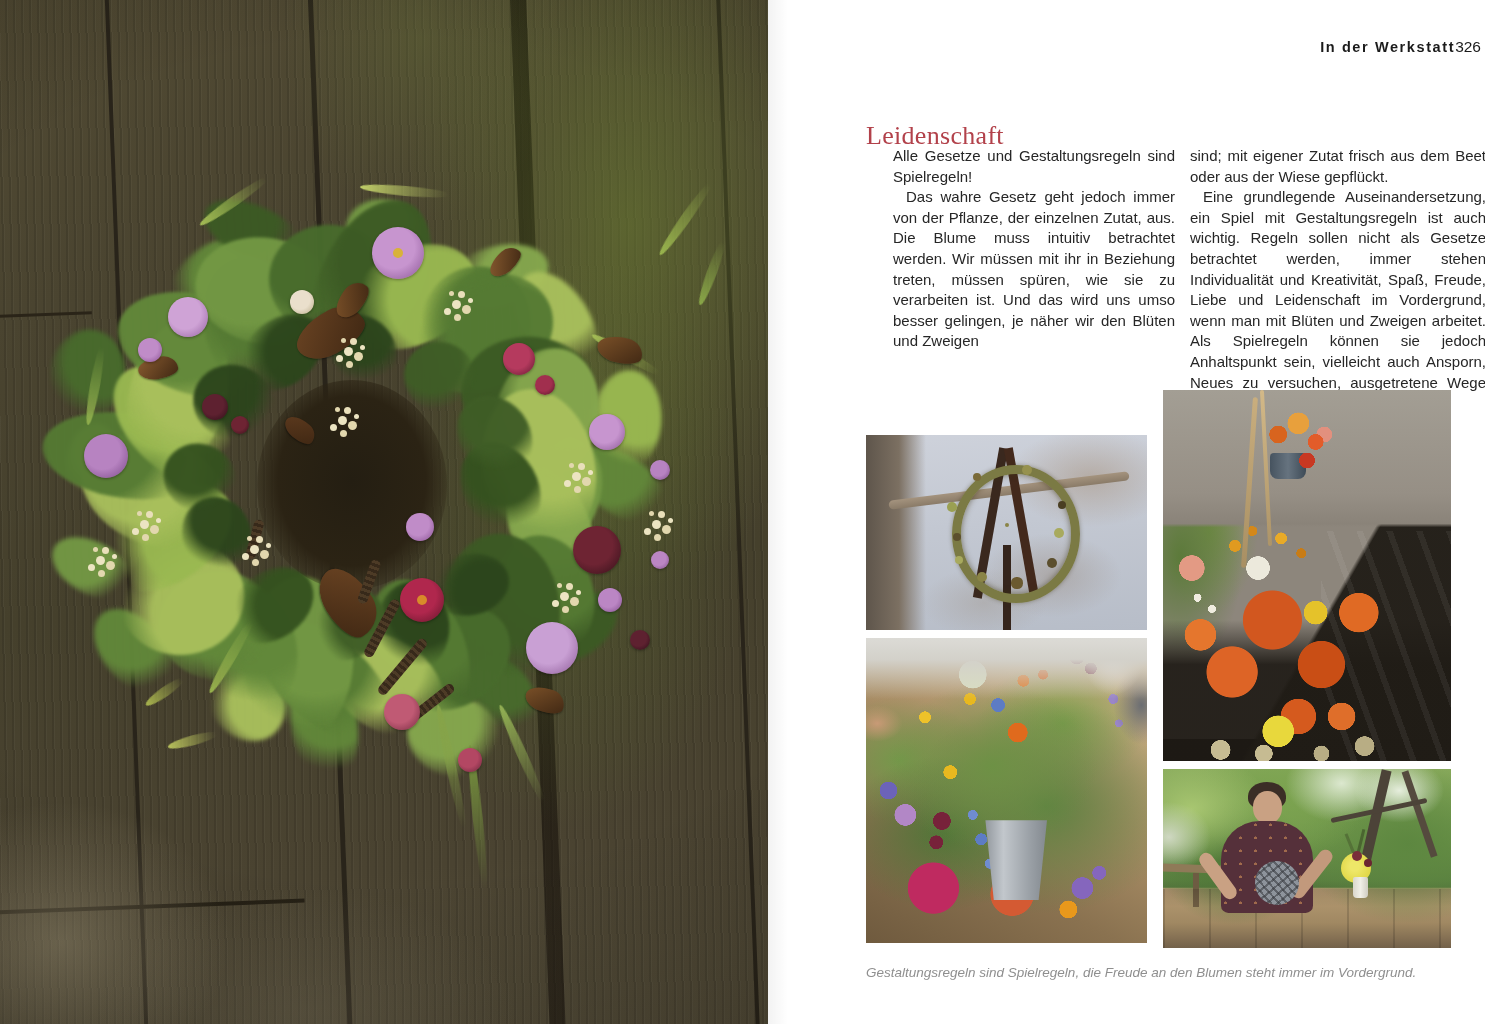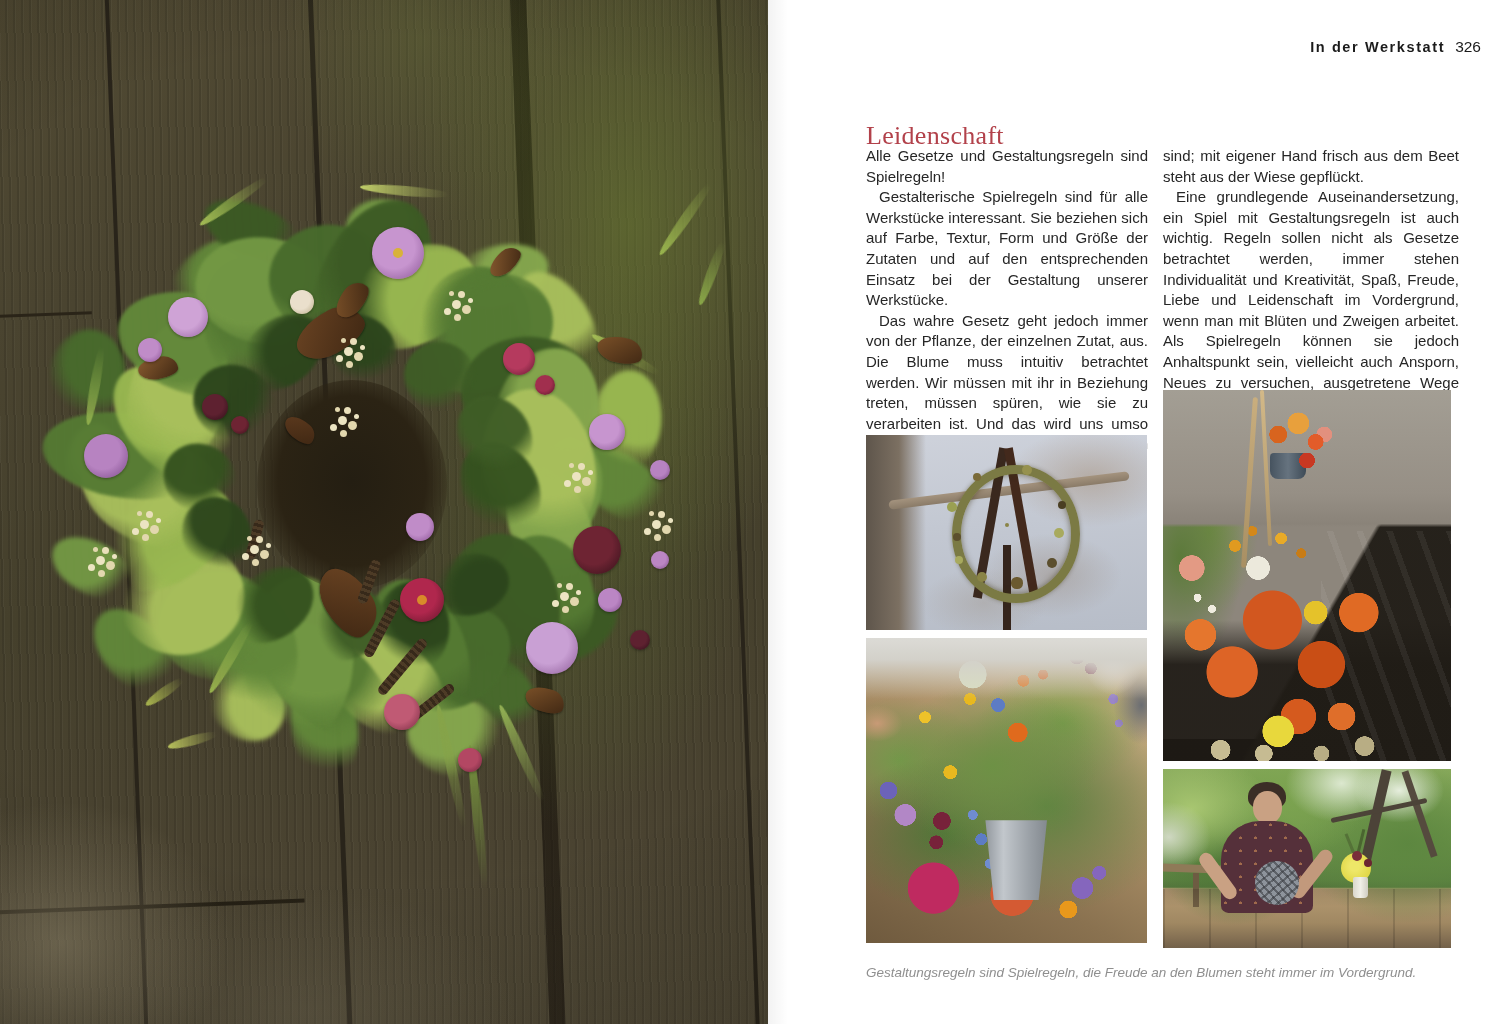--- a/index.html
+++ b/index.html
@@ -25,27 +25,27 @@
       radial-gradient(240px 200px at 8% 92%,  rgba(158,148,120,.42), transparent 70%),
       radial-gradient(300px 180px at 40% 99%, rgba(120,112,92,.25), transparent 70%),
       radial-gradient(900px 700px at 50% 45%, transparent 60%, rgba(10,8,4,.28) 100%);}
   .wreath{position:absolute;inset:0;}
   .wreath *{position:absolute;}
 
   
   .right-page{position:absolute;left:768px;top:0;width:717px;height:1024px;background:#ffffff;}
   .spine-shade{position:absolute;left:0;top:0;width:20px;height:100%;
       background:linear-gradient(90deg,rgba(0,0,0,.05),rgba(0,0,0,0));}
-  .running-head{position:absolute;top:38px;right:4px;display:flex;align-items:baseline;gap:10px;}
+  .running-head{position:absolute;top:38px;right:4px;display:flex;align-items:baseline;}
   .running-head .sect{font-size:14.5px;font-weight:bold;letter-spacing:1.6px;color:#1b1b1b;}
   .running-head .pnum{font-size:15.5px;color:#1b1b1b;}
   .headline{position:absolute;left:98px;top:104px;font-family:"Liberation Serif",serif;
       font-size:26px;font-weight:500;color:#b2414a;letter-spacing:.3px;}
   .col{position:absolute;top:146px;font-size:15px;line-height:20.6px;color:#262626;
-      text-align:justify;hyphens:auto;-webkit-hyphens:auto;}
+      text-align:justify;hyphens:auto;margin-left:27px;-webkit-hyphens:auto;}
   .col p{margin:0;}
   .col p.ind{text-indent:13px;}
   .col1{left:98px;width:282px;}
   .col2{left:395px;width:296px;}
   .caption{position:absolute;left:98px;top:951px;width:640px;font-size:13.5px;font-style:italic;color:#8f8f8f;}
 
   .ph{position:absolute;overflow:hidden;background:#ccc;}
   .ph *{position:absolute;}
 
   
@@ -324,26 +324,25 @@
 
     <div class="running-head">
       <span class="sect">In der Werkstatt</span>
       <span class="pnum">326</span>
     </div>
 
     <h1 class="headline">Leidenschaft</h1>
 
     <div class="col col1">
       <p>Alle Gesetze und Gestaltungsregeln sind Spielregeln!</p>
-      <p class="ind">Gestalterische Spielregeln sind für alle Werkstücke interessant. Sie beziehen sich auf Farbe, Textur, Form und Größe der Zutaten und auf den entsprechenden Einsatz bei der Gestaltung unserer Werkstücke.</p>
       <p class="ind">Das wahre Gesetz geht jedoch immer von der Pflanze, der einzelnen Zutat, aus. Die Blume muss intuitiv betrachtet werden. Wir müssen mit ihr in Beziehung treten, müssen spüren, wie sie zu verarbeiten ist. Und das wird uns umso besser gelingen, je näher wir den Blüten und Zweigen</p>
     </div>
 
     <div class="col col2">
-      <p>sind; mit eigener Hand frisch aus dem Beet steht aus der Wiese gepflückt.</p>
+      <p>sind; mit eigener Zutat frisch aus dem Beet oder aus der Wiese gepflückt.</p>
       <p class="ind">Eine grundlegende Auseinandersetzung, ein Spiel mit Gestaltungsregeln ist auch wichtig. Regeln sollen nicht als Gesetze betrachtet werden, immer stehen Individualität und Kreativität, Spaß, Freude, Liebe und Leidenschaft im Vordergrund, wenn man mit Blüten und Zweigen arbeitet. Als Spielregeln können sie jedoch Anhaltspunkt sein, vielleicht auch Ansporn, Neues zu versuchen, ausgetretene Wege neu zu beschreiten.</p>
     </div>
 
     <div class="ph photoA">
       <div class="pa-trunk"></div>
       <div class="pa-branch"></div>
       <div class="pa-strapL"></div>
       <div class="pa-strapR"></div>
       <div class="pa-strapM"></div>
       <div class="pa-ring"></div>

